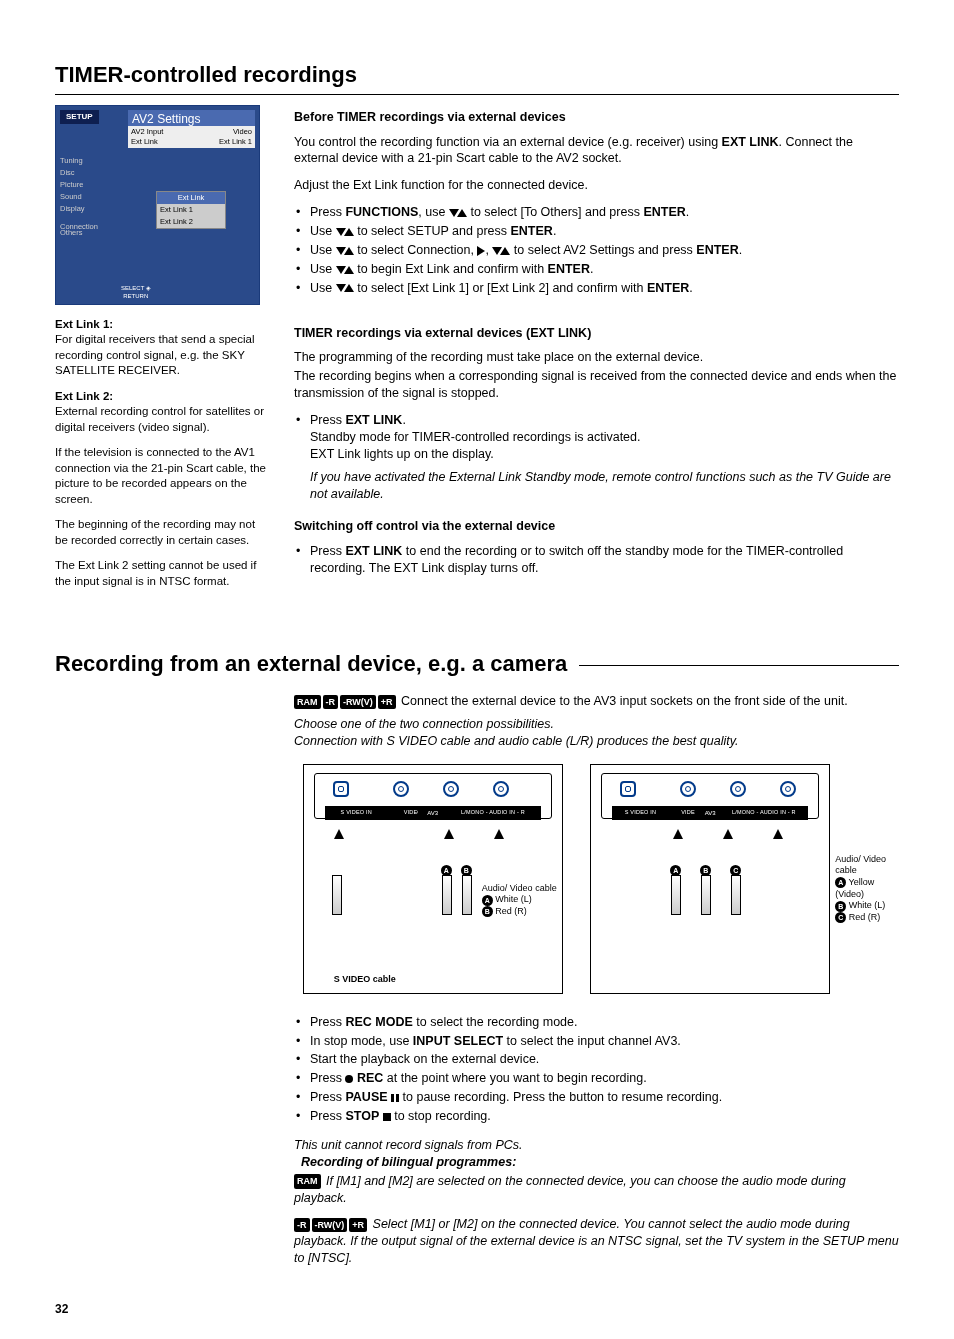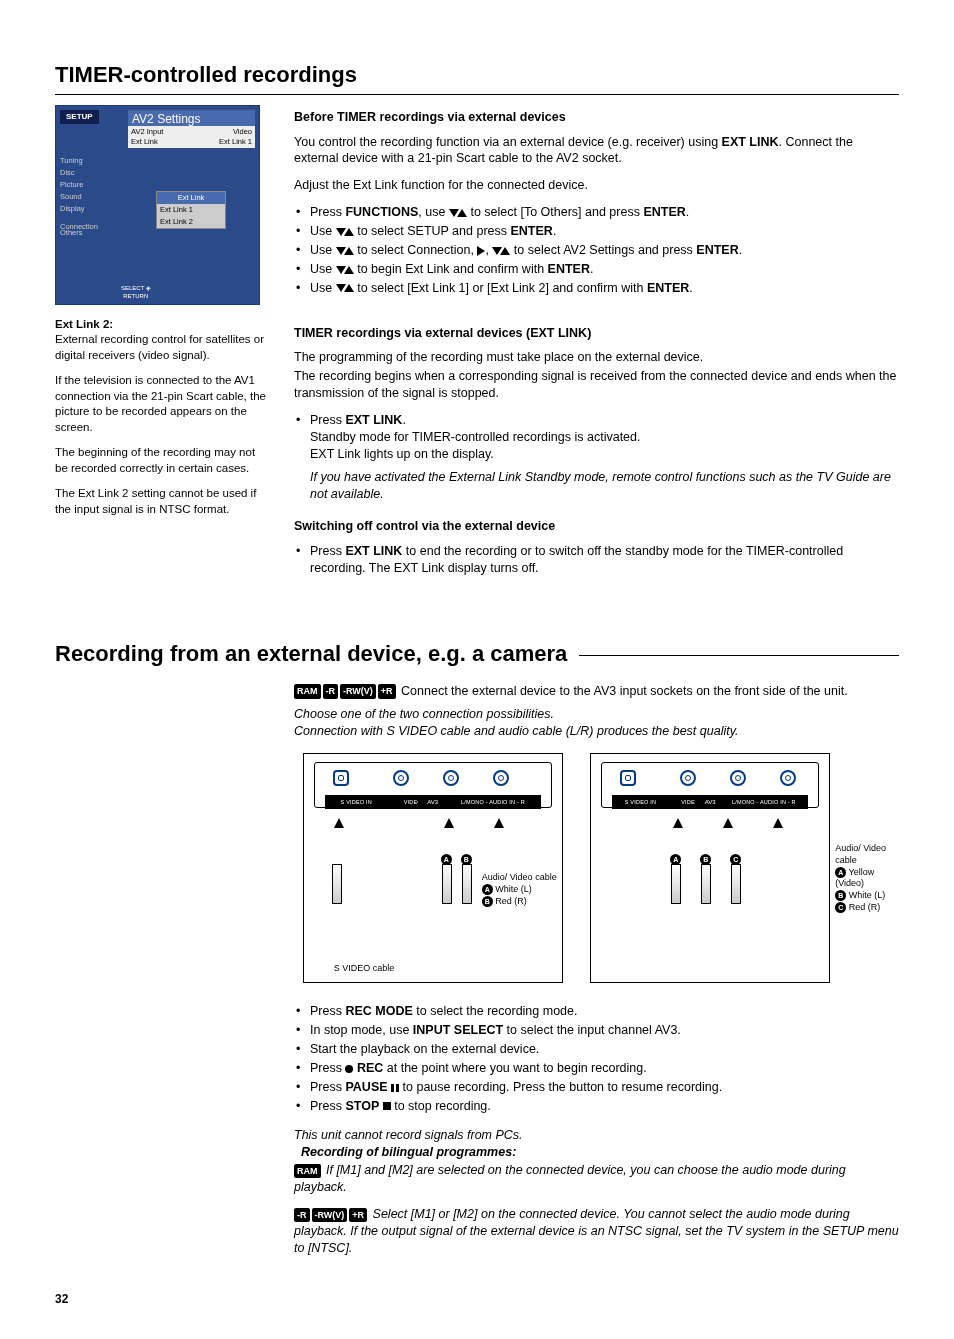--- a/index.html
+++ b/index.html
@@ -108,21 +108,21 @@
   }
   .panel-label span { padding:0 2px; }
   .arrow-up {
     position:absolute; width:0;height:0;
     border-left:5px solid transparent;border-right:5px solid transparent;border-bottom:10px solid #000;
   }
   .plug {
     position:absolute; width:10px; height:40px; border:1px solid #000;
     background:linear-gradient(#fff,#ccc);
   }
-  .diag-label { position:absolute; font-size:9px; }
+  .diag-label { position:absolute; font-size:9px;font-weight:bold; }
   .circ { display:inline-block; width:11px;height:11px;border-radius:50%;background:#000;color:#fff;font-size:7px;text-align:center;line-height:11px;font-weight:bold;vertical-align:middle;}
   .rec-dot { display:inline-block;width:8px;height:8px;background:#000;border-radius:50%;vertical-align:middle;}
   .pause-ic { display:inline-block;width:8px;height:8px;vertical-align:middle;background:linear-gradient(to right,#000 0 35%,transparent 35% 65%,#000 65% 100%);}
   .stop-ic { display:inline-block;width:8px;height:8px;background:#000;vertical-align:middle;}
   .side-labels { position:absolute; font-size:9px; line-height:1.3; }
   .page-num { font-weight:bold; font-size:12px; margin-top:24px; }
 </style>
 </head>
 <body>
 
@@ -152,20 +152,21 @@
         <div class="hd">Ext Link</div>
         <div>Ext Link 1</div>
         <div>Ext Link 2</div>
       </div>
       <div class="remote-hint">
         <span>SELECT</span> ◈<br>
         <span>RETURN</span>
       </div>
     </div>
 
+    <p><span class="elabel">Ext Link 1:</span><br><span>For digital receivers that send a special recording control signal, e.g. the SKY SATELLITE RECEIVER.</span></p>
     <p><span class="elabel">Ext Link 2:</span><br><span>External recording control for satellites or digital receivers (video signal).</span></p>
     <p>If the television is connected to the AV1 connection via the 21-pin Scart cable, the picture to be recorded appears on the screen.</p>
     <p>The beginning of the recording may not be recorded correctly in certain cases.</p>
     <p>The Ext Link 2 setting cannot be used if the input signal is in NTSC format.</p>
   </div>
 
   <div class="right-col">
     <h3>Before TIMER recordings via external devices</h3>
     <p><span>You control the recording function via an external device (e.g. receiver) using </span><span class="bold">EXT LINK</span><span>. Connect the external device with a 21-pin Scart cable to the AV2 socket.</span></p>
     <p>Adjust the Ext Link function for the connected device.</p>

